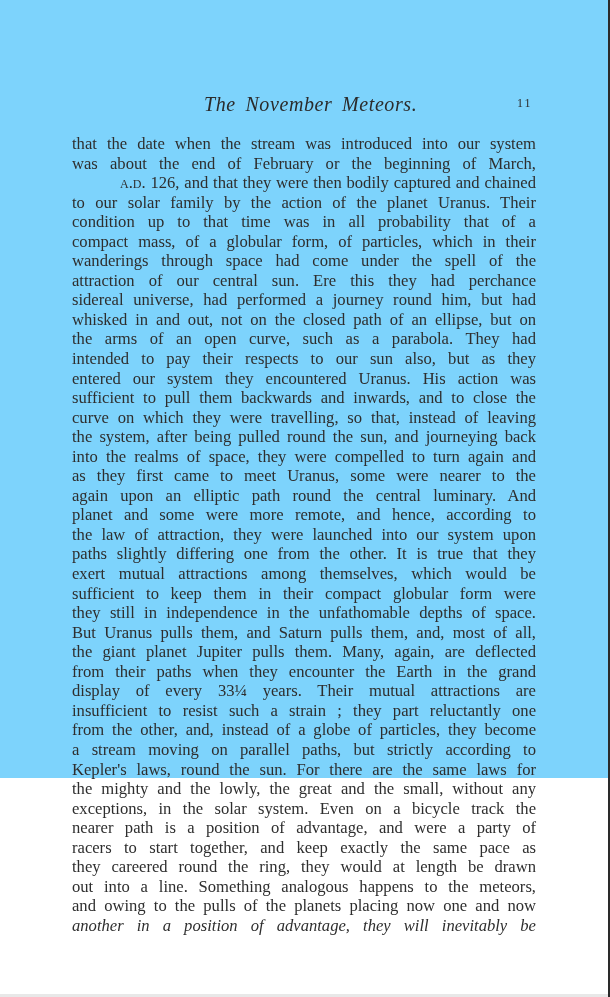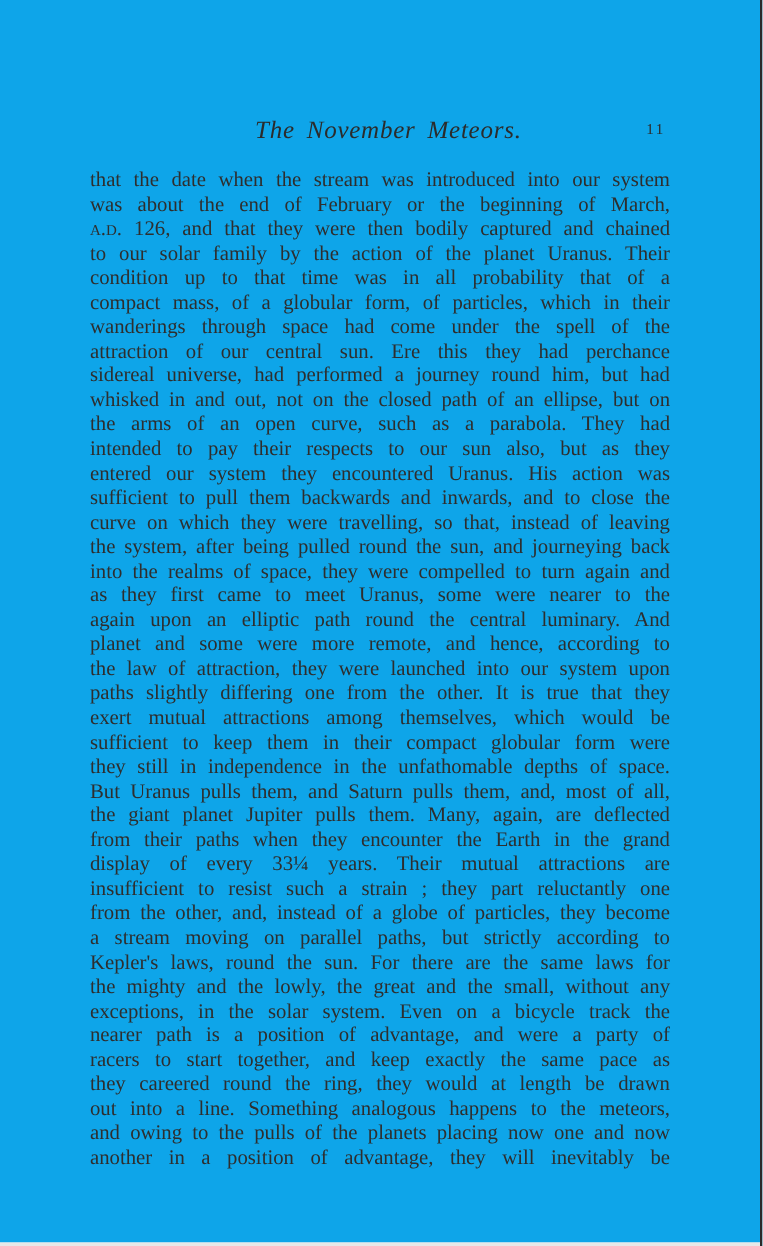--- a/index.html
+++ b/index.html
@@ -11,22 +11,22 @@
       width: 610px;
       height: 997px;
       position: relative;
       overflow: hidden;
     }
     .page {
       position: absolute;
       left: 0;
       top: 0;
       width: 608px;
-      height: 994px;
-      background: #0ea5e9;
+      height: 778px;
+      background: #7dd3fc;
     }
     .right-edge {
       position: absolute;
       left: 608px;
       top: 0;
       width: 2px;
       height: 997px;
       background: #2a2a2a;
     }
     .bottom-edge {
@@ -74,23 +74,25 @@
     .line {
       display: block;
       height: 19.55px;
       line-height: 19.55px;
       white-space: nowrap;
       text-align: justify;
       text-align-last: justify;
     }
     .line.last {
       text-align-last: justify;
+      font-style: italic;
     }
     .smallcaps {
       font-variant: small-caps;
+      margin-left: 48px;
     }
   </style>
 </head>
 <body>
 
 <div class="page">
   <div class="running-head">
     <span class="running-title">The November Meteors.</span>
     <span class="page-number">11</span>
   </div>

